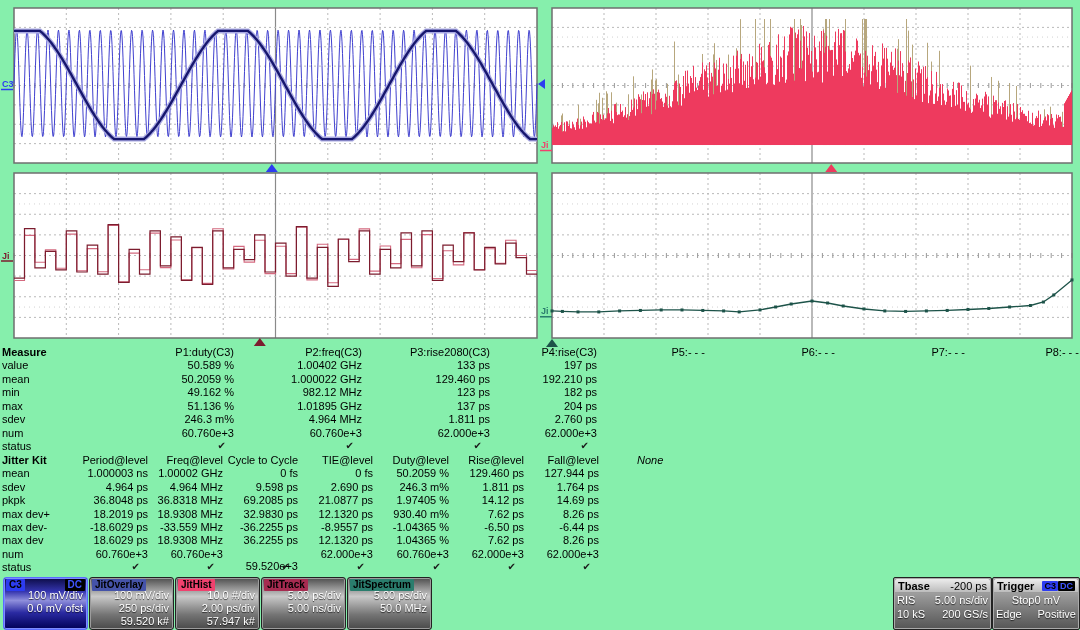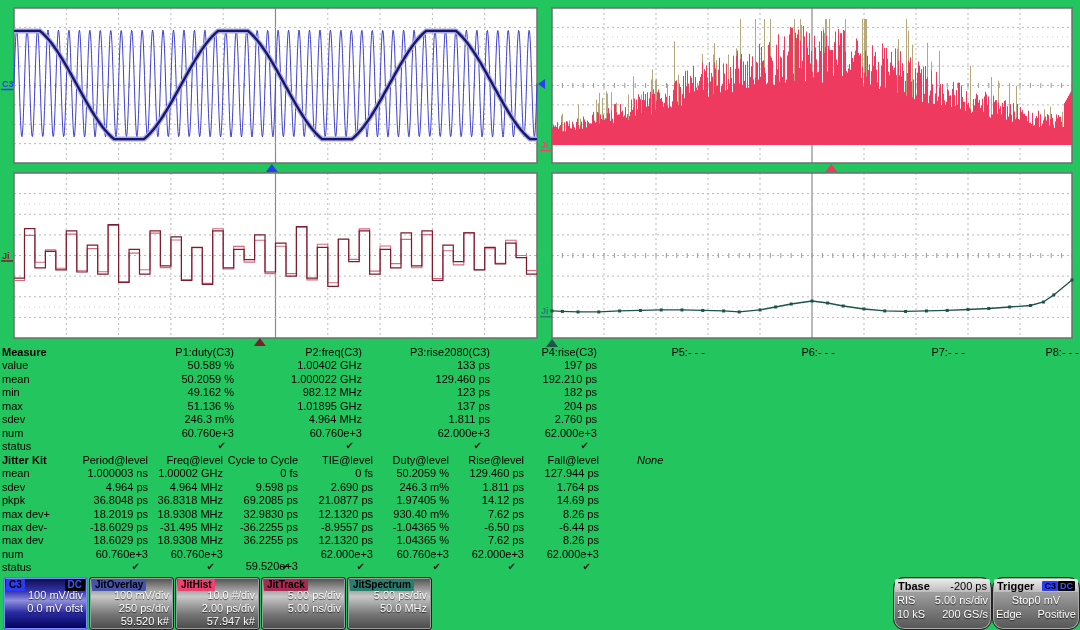--- a/index.html
+++ b/index.html
@@ -1,36 +1,36 @@
 <!DOCTYPE html>
 <html><head>
 <meta charset="utf-8">
 <style>
   html,body{margin:0;padding:0;background:#fff;}
-  .screen{position:relative;width:1080px;height:630px;background:#22c55e;
+  .screen{position:relative;width:1080px;height:630px;background:#86efac;
           font-family:"Liberation Sans",sans-serif;overflow:hidden;}
   svg{position:absolute;left:0;top:0;}
   .tbl{position:absolute;left:0;top:0;width:1080px;height:630px;pointer-events:none;}
   .cell{position:absolute;font-size:11px;line-height:12px;white-space:nowrap;color:#000;pointer-events:auto;}
   .cell.rt{text-align:right;}
   .cell.b{font-weight:bold;}
   .cell.chk{font-size:10px;color:#1a1a1a;}
   
   .chbox{position:absolute;top:577px;width:83px;height:51px;border:1px solid #222;border-radius:3px;
     background:linear-gradient(180deg,#4e4e4e 0%,#8d8d8d 18%,#c9c9c9 36%,#a3a3a3 52%,#747474 72%,#4a4a4a 100%);
     box-shadow:inset 0 0 0 1px #9c9c9c;}
   .chbox.sel{background:linear-gradient(180deg,#0c0c46 0%,#3434ae 26%,#8f8fdc 44%,#2a2aa2 68%,#000058 100%);
     border-color:#5b6cff;box-shadow:inset 0 0 0 1px #7d8cff;}
   .badge{position:absolute;top:1px;left:2px;font-size:10px;font-weight:bold;color:#000;
     padding:0 3px;border-radius:1px;line-height:12px;}
   .badge.b2{left:auto;right:2px;background:#000;}
   .vals{position:absolute;right:4px;top:11px;text-align:right;font-size:11px;line-height:13px;
     color:#fff;text-shadow:0 1px 1px rgba(0,0,0,.75);}
   
-  .infobox{position:absolute;top:577px;height:51px;border:1px solid #222;border-radius:11px;
+  .infobox{position:absolute;top:577px;height:51px;border:1px solid #222;border-radius:2px;
     background:linear-gradient(180deg,#8a8a8a 0%,#9d9d9d 30%,#7d7d7d 60%,#565656 100%);
     box-shadow:inset 0 0 0 1px #aaa;}
   .hdr{position:absolute;top:1px;left:1px;right:1px;height:13px;display:flex;justify-content:space-between;
     align-items:center;background:linear-gradient(180deg,#ececec,#bcbcbc);color:#000;
     font-size:11px;padding:0 3px;border-radius:2px 2px 0 0;}
   .hdr .hl{font-weight:bold;}
   .irow{position:absolute;left:3px;right:3px;display:flex;justify-content:space-between;
     font-size:11px;line-height:13px;color:#fff;text-shadow:0 1px 1px rgba(0,0,0,.75);}
   .tbadge{font-size:9px;font-weight:bold;padding:0 2px;border-radius:1px;line-height:11px;}
 </style>
@@ -1031,21 +1031,21 @@
       <span class="cell rt" style="right: 932px; top: 507.6px;">18.2019 ps</span>
       <span class="cell rt" style="right: 932px; top: 521px;">-18.6029 ps</span>
       <span class="cell rt" style="right: 932px; top: 534.4px;">18.6029 ps</span>
       <span class="cell rt" style="right: 932px; top: 547.8px;">60.760e+3</span>
       <span class="cell rt chk" style="right: 940px; top: 561.2px;">✔</span>
       <span class="cell rt" style="right: 857px; top: 454px;">Freq@level</span>
       <span class="cell rt" style="right: 857px; top: 467.4px;">1.00002 GHz</span>
       <span class="cell rt" style="right: 857px; top: 480.8px;">4.964 MHz</span>
       <span class="cell rt" style="right: 857px; top: 494.2px;">36.8318 MHz</span>
       <span class="cell rt" style="right: 857px; top: 507.6px;">18.9308 MHz</span>
-      <span class="cell rt" style="right: 857px; top: 521px;">-31.495 MHz</span>
+      <span class="cell rt" style="right: 857px; top: 521px;">-33.559 MHz</span>
       <span class="cell rt" style="right: 857px; top: 534.4px;">18.9308 MHz</span>
       <span class="cell rt" style="right: 857px; top: 547.8px;">60.760e+3</span>
       <span class="cell rt chk" style="right: 865px; top: 561.2px;">✔</span>
       <span class="cell rt" style="right: 782px; top: 454px;">Cycle to Cycle</span>
       <span class="cell rt" style="right: 782px; top: 467.4px;">0 fs</span>
       <span class="cell rt" style="right: 782px; top: 480.8px;">9.598 ps</span>
       <span class="cell rt" style="right: 782px; top: 494.2px;">69.2085 ps</span>
       <span class="cell rt" style="right: 782px; top: 507.6px;">32.9830 ps</span>
       <span class="cell rt" style="right: 782px; top: 521px;">-36.2255 ps</span>
       <span class="cell rt" style="right: 782px; top: 534.4px;">36.2255 ps</span>

